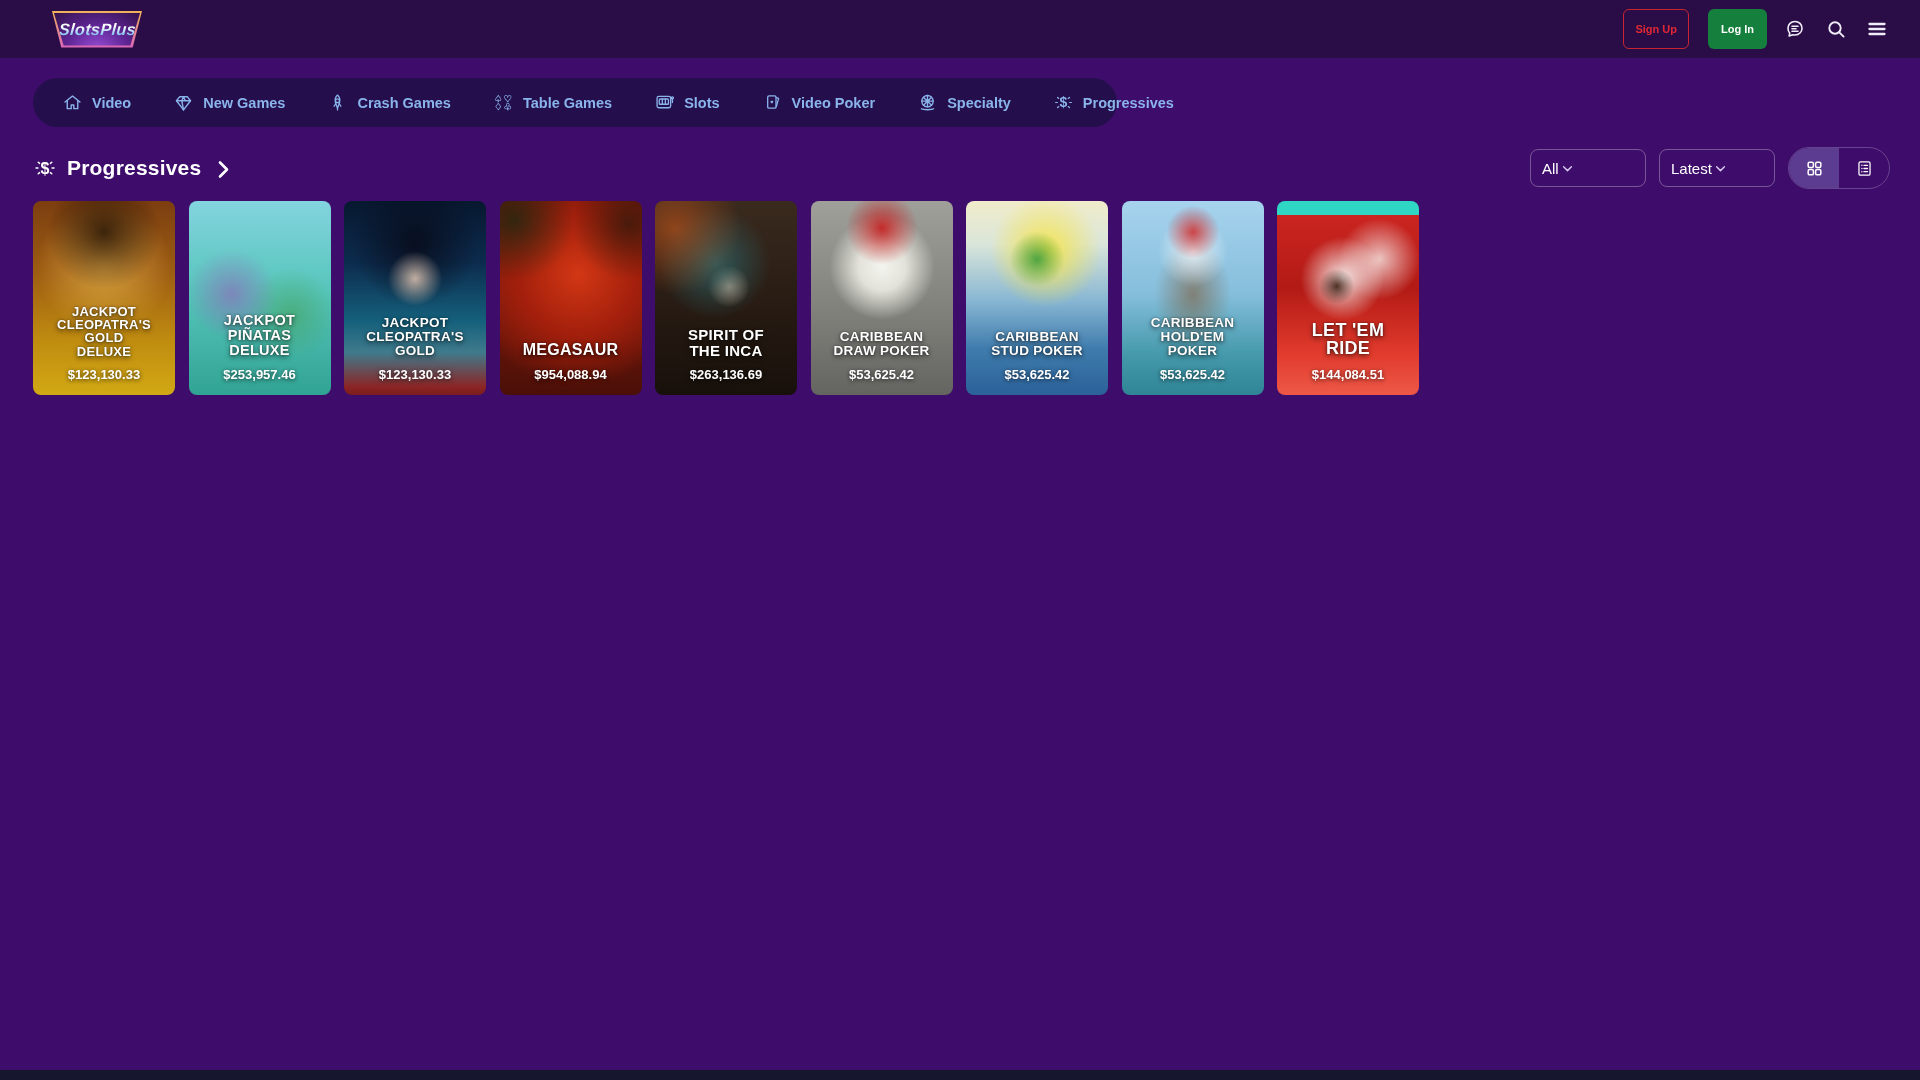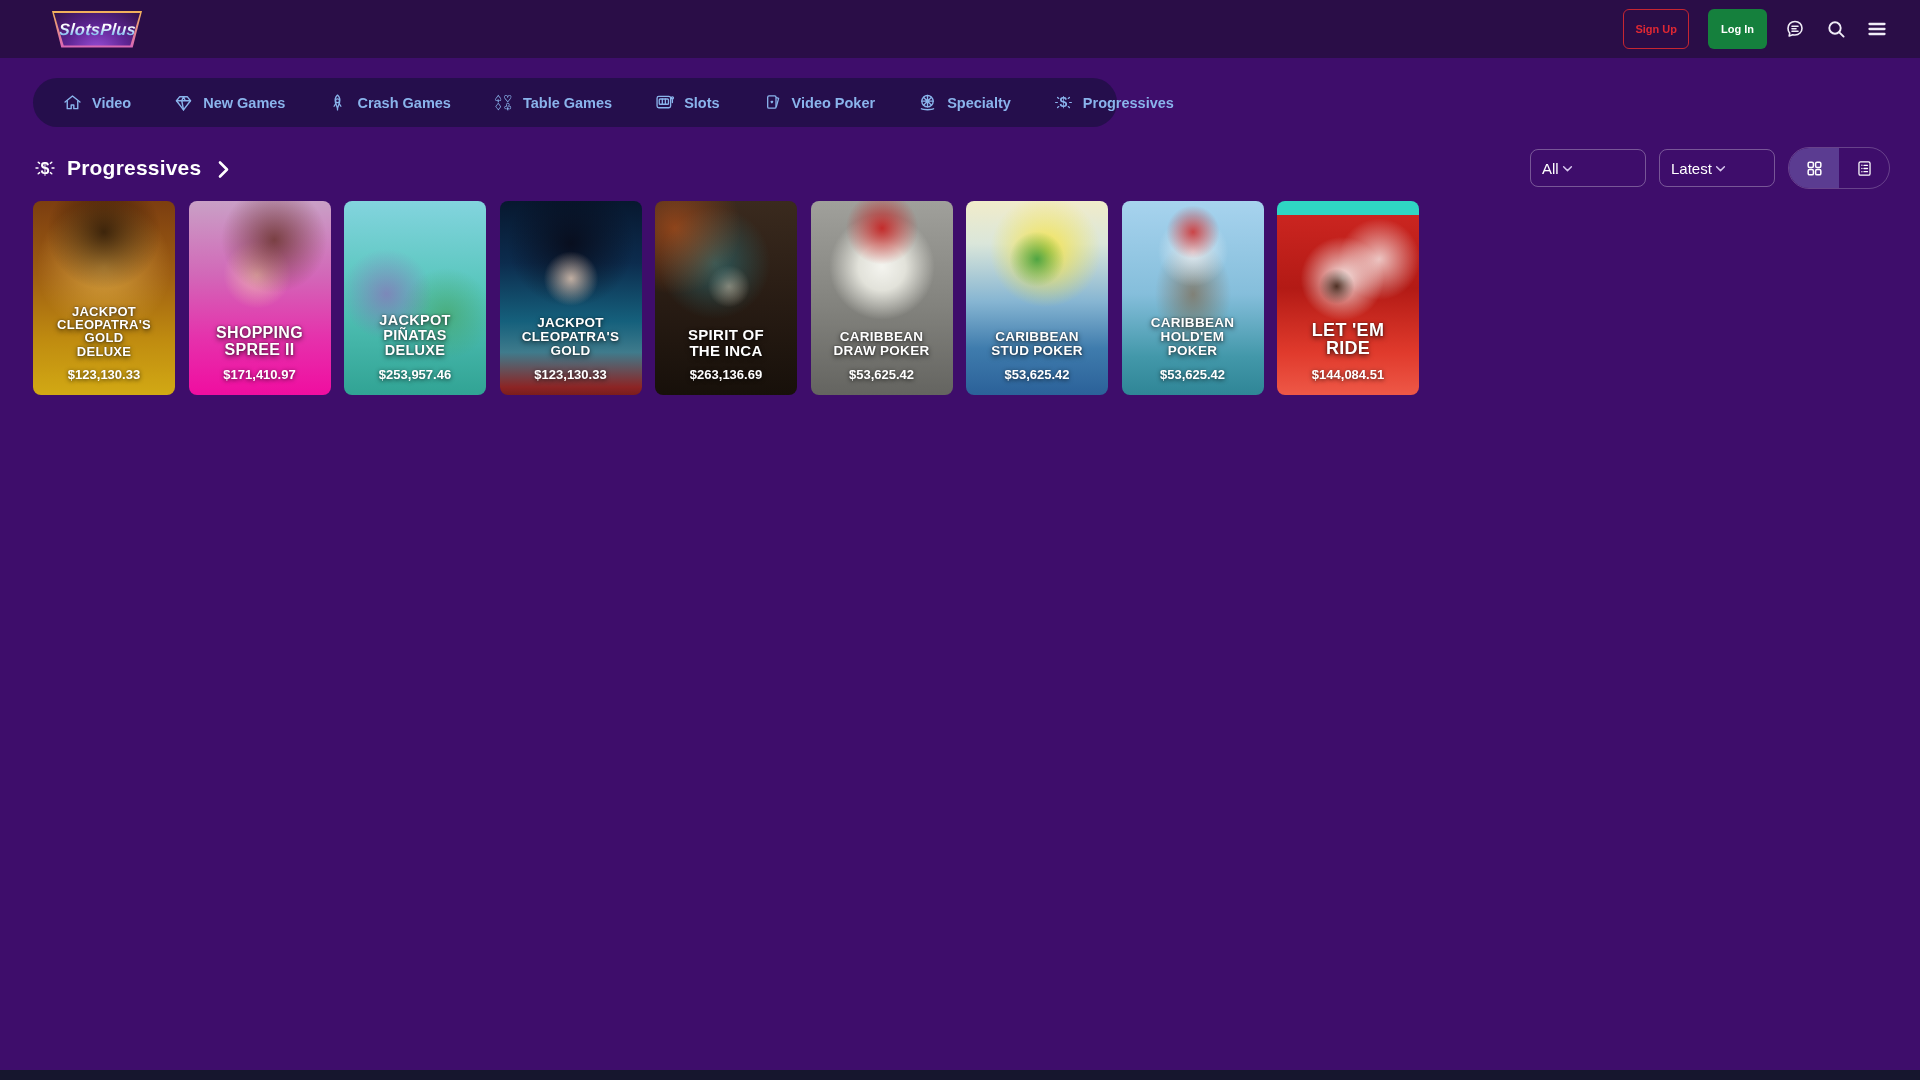--- a/index.html
+++ b/index.html
@@ -243,40 +243,39 @@
 
 <div class="cards" id="cards">
   <div class="card" style="background: radial-gradient(circle at 50% 16%, rgba(25, 12, 2, 0.75), rgba(25, 12, 2, 0) 32%), radial-gradient(circle at 50% 34%, rgba(255, 206, 100, 0.55), rgba(255, 206, 100, 0) 46%), linear-gradient(rgb(124, 62, 16) 0%, rgb(158, 94, 18) 38%, rgb(192, 140, 16) 72%, rgb(210, 169, 20) 100%);">
     <div class="card-title" style="font-size: 13px;">JACKPOT
 CLEOPATRA'S
 GOLD
 DELUXE</div>
     <div class="card-amount">$123,130.33</div>
   </div>
 
-  <div class="card" style="background: radial-gradient(circle at 60% 20%, rgba(94, 42, 26, 0.75), rgba(94, 42, 26, 0) 30%), radial-gradient(circle at 48% 38%, rgba(244, 196, 176, 0.75), rgba(244, 196, 176, 0) 24%), linear-gradient(rgb(201, 160, 198) 0%, rgb(210, 104, 184) 38%, rgb(229, 50, 172) 70%, rgb(240, 13, 160) 100%);">
-    <div class="card-title" style="font-size: 16px;">SHOPPING
-SPREE II</div>
-    <div class="card-amount">$171,410.97</div>
-  </div>
 
   <div class="card" style="background: radial-gradient(circle at 30% 48%, rgba(150, 95, 185, 0.6), rgba(150, 95, 185, 0) 32%), radial-gradient(circle at 72% 58%, rgba(70, 160, 85, 0.55), rgba(70, 160, 85, 0) 30%), linear-gradient(rgb(131, 212, 222) 0%, rgb(85, 197, 186) 48%, rgb(49, 163, 148) 100%);">
     <div class="card-title" style="font-size: 14.5px;">JACKPOT
 PIÑATAS
 DELUXE</div>
     <div class="card-amount">$253,957.46</div>
   </div>
 
   <div class="card" style="background: radial-gradient(circle at 50% 40%, rgba(238, 208, 186, 0.8), rgba(238, 208, 186, 0) 20%), radial-gradient(circle at 50% 22%, rgba(8, 10, 24, 0.85), rgba(8, 10, 24, 0) 38%), linear-gradient(rgb(7, 24, 47) 0%, rgb(12, 44, 78) 32%, rgb(21, 96, 124) 62%, rgb(63, 123, 140) 78%, rgb(140, 36, 36) 96%, rgb(122, 29, 29) 100%);">
     <div class="card-title" style="font-size: 13.5px;">JACKPOT
 CLEOPATRA'S
 GOLD</div>
     <div class="card-amount">$123,130.33</div>
   </div>
 
+  <div class="card" style="background: radial-gradient(circle at 10% 10%, rgba(30, 40, 15, 0.8), rgba(30, 40, 15, 0) 28%), radial-gradient(circle at 90% 12%, rgba(40, 25, 10, 0.7), rgba(40, 25, 10, 0) 26%), radial-gradient(circle at 55% 38%, rgb(210, 55, 20) 0%, rgb(162, 31, 12) 42%, rgba(162, 31, 12, 0) 78%), linear-gradient(rgb(99, 20, 10) 0%, rgb(126, 26, 12) 45%, rgb(74, 15, 7) 100%);">
+    <div class="card-title" style="font-size: 16px;">MEGASAUR</div>
+    <div class="card-amount">$954,088.94</div>
+  </div>
 
   <div class="card" style="background: radial-gradient(circle at 14% 14%, rgba(215, 92, 25, 0.55), rgba(215, 92, 25, 0) 32%), radial-gradient(circle at 42% 32%, rgba(44, 125, 134, 0.6), rgba(44, 125, 134, 0) 36%), radial-gradient(circle at 52% 44%, rgba(236, 196, 168, 0.65), rgba(236, 196, 168, 0) 16%), linear-gradient(rgb(58, 42, 30) 0%, rgb(39, 27, 19) 55%, rgb(23, 16, 10) 100%); align-items: center;">
     <div class="card-title" style="font-size: 15px;">SPIRIT OF
 THE INCA</div>
     <div class="card-amount">$263,136.69</div>
   </div>
 
 
   <div class="card" style="background: radial-gradient(circle at 50% 14%, rgba(196, 28, 28, 0.9), rgba(196, 28, 28, 0) 20%), radial-gradient(circle at 50% 34%, rgb(244, 244, 239) 0%, rgb(226, 226, 218) 16%, rgba(226, 226, 218, 0) 36%), linear-gradient(rgb(160, 160, 155) 0%, rgb(130, 130, 125) 55%, rgb(100, 100, 96) 100%);">
     <div class="card-title" style="font-size: 13.5px;">CARIBBEAN

